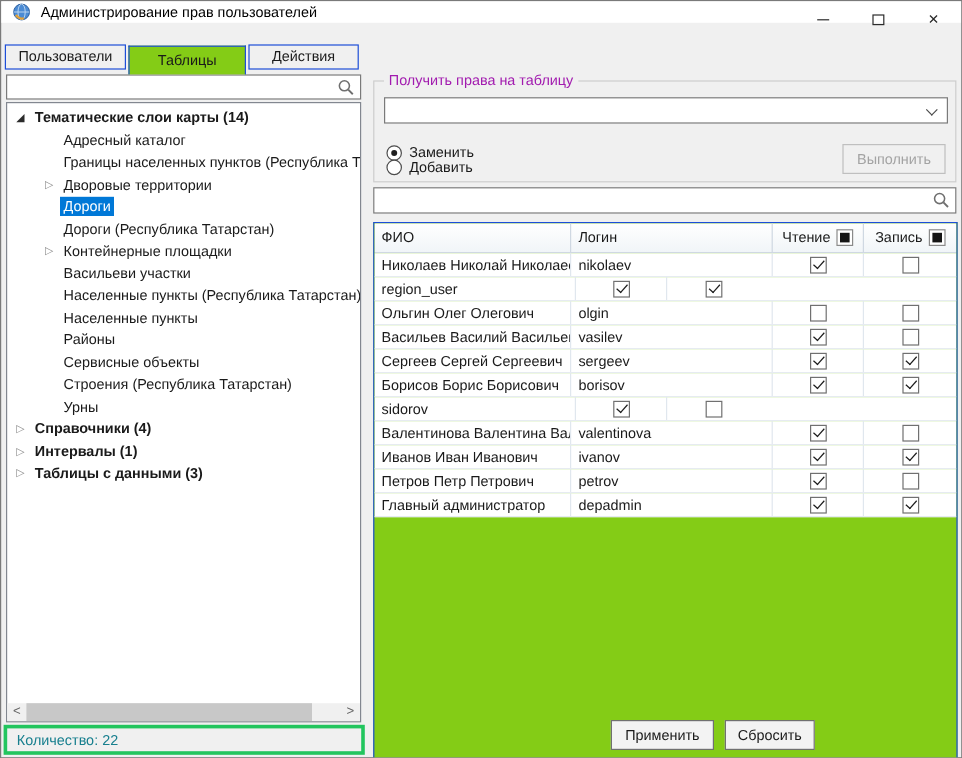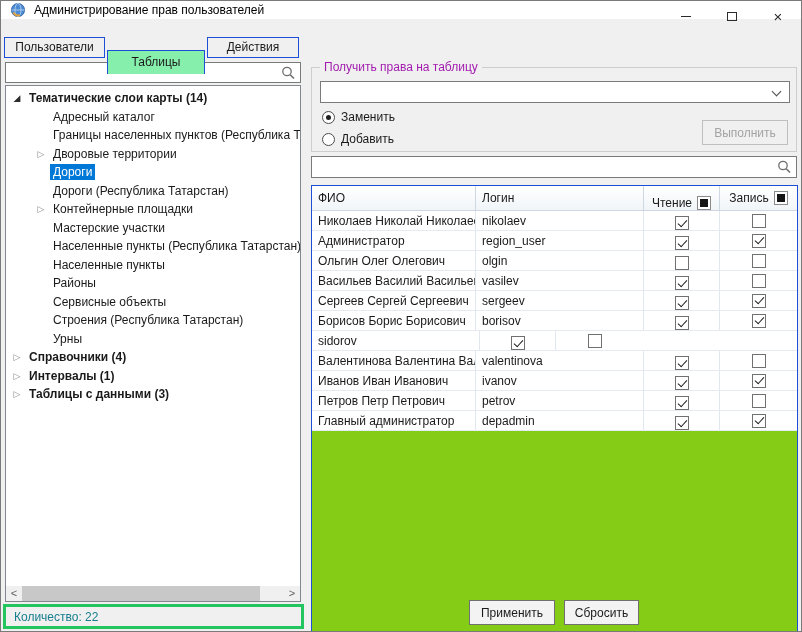--- a/index.html
+++ b/index.html
@@ -12,21 +12,21 @@
   .title-text { margin-left: 8px; color: #000; }
   .win-controls { position: absolute; right: 0; top: 0; height: 32px; display: flex; }
   .wbtn { width: 46px; height: 31px; display: flex; align-items: center; justify-content: center; }
   .glyph-min { width: 10px; border-top: 1px solid #2b2b2b; display: block; }
   .glyph-max { width: 10px; height: 9px; border: 1px solid #2b2b2b; display: block; }
   .glyph-close { font-size: 15px; color: #2b2b2b; line-height: 1; }
 
   
   .tabstrip { position: absolute; left: 2px; top: 33px; height: 24px; }
   .tab { position: absolute; top: 3px; height: 21px; background: #f0f0f0; border: 1px solid #1d4ed8; text-align: center; line-height: 19px; }
-  .tab.active { top: 16px; height: 24px; background: #86efac; line-height: 23px; z-index: 2; border-bottom: none; }
+  .tab.active { top: 4px; height: 24px; background: #84cc16; line-height: 23px; z-index: 2; border-bottom: none; }
   .tab-users { left: 1px; width: 101px; }
   .tab-tables { left: 104px; width: 98px; }
   .tab-actions { left: 204px; width: 92px; }
 
   
   .search-box { position: absolute; background: #fff; border: 1px solid #7a7a7a; }
   .search-box input { position: absolute; left: 3px; top: 0; width: calc(100% - 24px); height: 100%; border: none; outline: none; background: transparent; font: inherit; }
   .search-box .mag { position: absolute; right: 4px; top: 50%; transform: translateY(-50%); display: inline-flex; }
   .left-search { left: 4px; top: 61px; width: 296px; height: 21px; }
 
@@ -46,37 +46,37 @@
   .sb-arrow.right { margin-left: auto; }
 
   .statusbox { position: absolute; left: 2px; top: 603px; width: 301px; height: 25px; background: #f0f0f0; border: 3px solid #22c55e; display: flex; align-items: center; padding-left: 8px; color: #177f8e; }
 
   
   .groupbox { position: absolute; left: 310px; top: 66px; width: 486px; height: 85px; border: 1px solid #cdcdcd; }
   .gb-title { position: absolute; top: -8px; left: 8px; background: #f0f0f0; padding: 0 4px; color: #a21caf; }
   .combo { position: absolute; left: 8px; top: 13px; width: 470px; height: 22px; background: #fff; border: 1px solid #7a7a7a; }
   .combo-chevron { position: absolute; right: 9px; top: 6px; width: 7px; height: 7px; border-right: 1.4px solid #4a4a4a; border-bottom: 1.4px solid #4a4a4a; transform: rotate(45deg); }
   .radio-row { position: absolute; left: 10px; display: flex; align-items: center; gap: 6px; }
-  .radio-replace { top: 42px; text-align: right; }
+  .radio-replace { top: 52px; text-align: right; }
   .radio-add { top: 64px; }
   .radio { width: 13px; height: 13px; border-radius: 50%; border: 1px solid #4d4d4d; background: #fff; position: relative; flex: none; }
   .radio.on::after { content: ''; position: absolute; left: 3px; top: 3px; width: 5px; height: 5px; border-radius: 50%; background: #1f1f1f; }
-  .btn { font: inherit; background: #f3f3f3; border: 1px solid #707070; color: #1a1a1a; }
+  .btn { font: inherit; background: #f3f3f3; border: 1px solid #707070; color: #1a1a1a; margin-left: 40px; }
   .btn.disabled { background: #f0f0f0; border-color: #bfbfbf; color: #a3a3a3; }
   .execute-btn { position: absolute; right: 8px; top: 52px; width: 86px; height: 25px; }
 
   .right-search { left: 310px; top: 155px; width: 486px; height: 22px; }
 
   
   .grid { position: absolute; left: 310px; top: 184px; width: 487px; height: 468px; background: #84cc16; border: 1px solid #1d4ed8; overflow: hidden; }
   .g-head { display: flex; height: 25px; background: linear-gradient(#ffffff, #f1f5f8); border-bottom: 1px solid #cfd8e2; align-items: center; }
   .g-row { display: flex; height: 20px; background: #fff; border-bottom: 1px solid #e6ebf1; align-items: center; }
   .c-fio   { width: 164px; padding-left: 6px; border-right: 1px solid #e0e7ee; height: 100%; display: flex; align-items: center; white-space: nowrap; overflow: hidden; }
   .c-login { width: 168px; padding-left: 6px; border-right: 1px solid #e0e7ee; height: 100%; display: flex; align-items: center; white-space: nowrap; overflow: hidden; }
-  .c-read  { width: 76px;  border-right: 1px solid #e0e7ee; height: 100%; display: flex; align-items: flex-end; justify-content: center; gap: 5px; }
+  .c-read  { width: 76px;  border-right: 1px solid #e0e7ee; height: 100%; display: flex; align-items: center; justify-content: center; gap: 5px; }
   .c-write { width: 77px;  height: 100%; display: flex; align-items: center; justify-content: center; gap: 5px; }
   .g-head .c-fio, .g-head .c-login { border-right-color: #cfd8e2; }
   .g-head .c-read { border-right-color: #cfd8e2; }
 
   .cb { width: 14px; height: 14px; background: #fff; border: 1px solid #707070; position: relative; flex: none; }
   .cb.checked::after { content: ''; position: absolute; left: 2px; top: 2.5px; width: 7.5px; height: 4px; border-left: 1.7px solid #1c1c1c; border-bottom: 1.7px solid #1c1c1c; transform: rotate(-48deg); }
   .cb.ind { border-color: #8a8a8a; }
   .cb.ind::after { content: ''; position: absolute; left: 2px; top: 2px; width: 8px; height: 8px; background: #151515; }
 
   
@@ -152,21 +152,21 @@
         <div class="tree-row child">
           <span class="expander"></span>
           <span class="tree-label">Дороги (Республика Татарстан)</span>
         </div>
         <div class="tree-row child">
           <span class="expander hollow">▷</span>
           <span class="tree-label">Контейнерные площадки</span>
         </div>
         <div class="tree-row child">
           <span class="expander"></span>
-          <span class="tree-label">Мастерские участки</span>
+          <span class="tree-label">Васильеви участки</span>
         </div>
         <div class="tree-row child">
           <span class="expander"></span>
           <span class="tree-label">Населенные пункты (Республика Татарстан)</span>
         </div>
         <div class="tree-row child">
           <span class="expander"></span>
           <span class="tree-label">Населенные пункты</span>
         </div>
         <div class="tree-row child">
@@ -252,21 +252,20 @@
         <div class="c-fio">Николаев Николай Николаее</div>
         <div class="c-login">nikolaev</div>
         <div class="c-read">
           <span class="cb checked"></span>
         </div>
         <div class="c-write">
           <span class="cb"></span>
         </div>
       </div>
       <div class="g-row">
-        <div class="c-fio">Администратор</div>
         <div class="c-login">region_user</div>
         <div class="c-read">
           <span class="cb checked"></span>
         </div>
         <div class="c-write">
           <span class="cb checked"></span>
         </div>
       </div>
       <div class="g-row">
         <div class="c-fio">Ольгин Олег Олегович</div>

